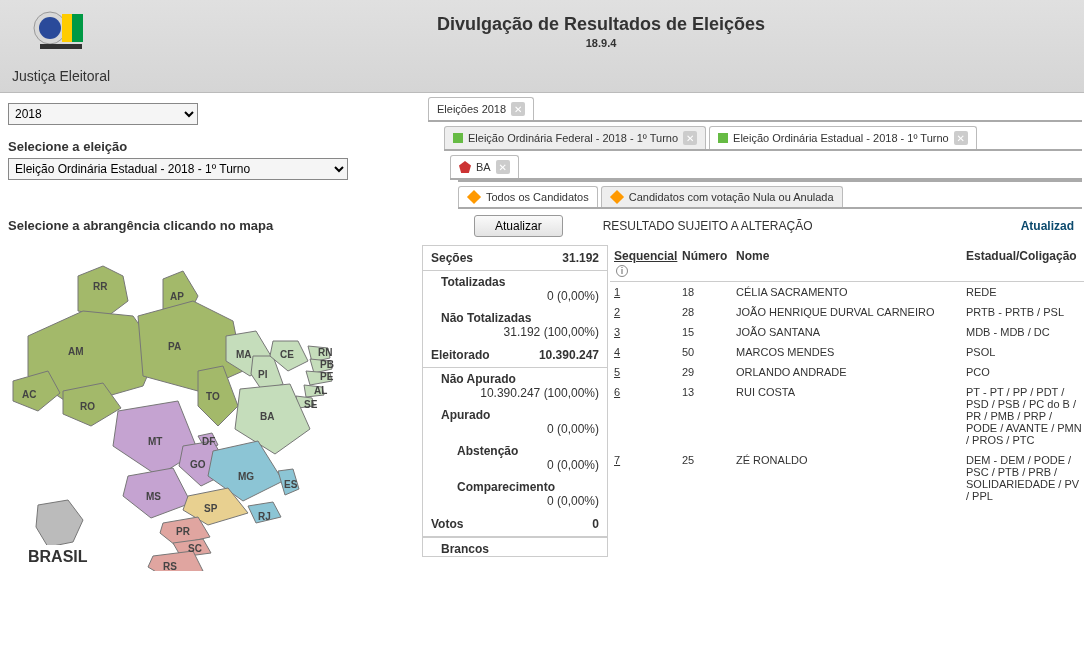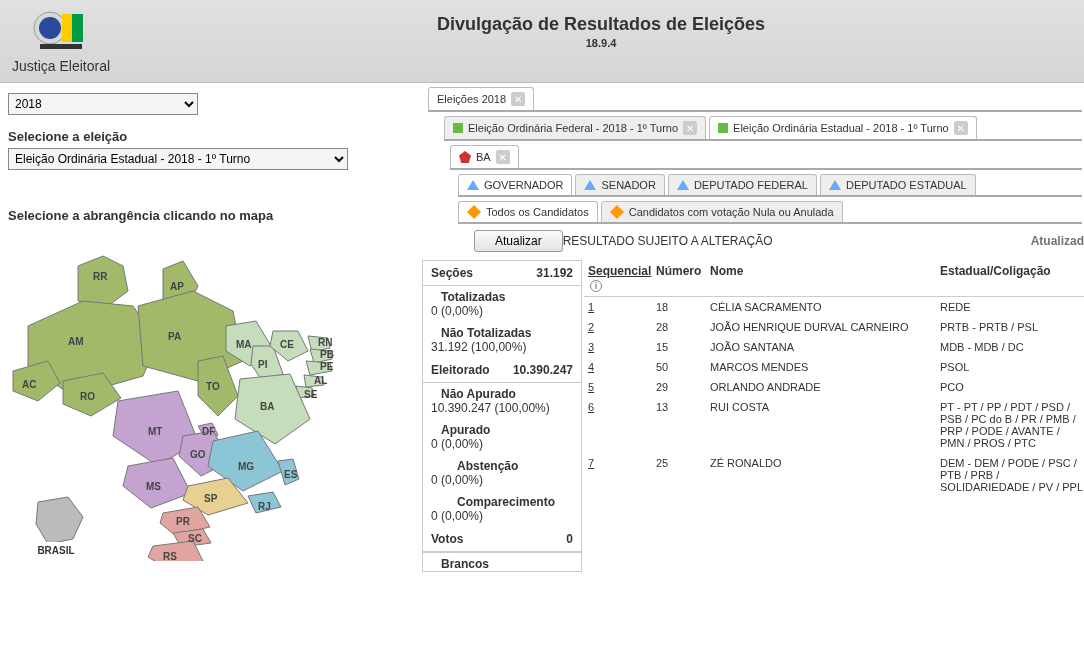--- a/index.html
+++ b/index.html
@@ -3,56 +3,56 @@
 <meta charset="utf-8">
 <style>
 * { box-sizing: border-box; margin: 0; padding: 0; }
 body { font-family: Arial, sans-serif; font-size: 12px; background: #fff; color: #333; width: 1084px; height: 657px; overflow: hidden; }
 .header { background: linear-gradient(#e0e0e0,#d5d5d5); padding: 8px 12px; display: flex; align-items: flex-start; border-bottom: 1px solid #bbb; }
 .logo-block { display: flex; flex-direction: column; align-items: center; margin-right: 20px; }
 .logo-img { width: 58px; height: 48px; position: relative; }
 .title-block { flex: 1; text-align: center; }
 .main-title { font-size: 18px; font-weight: bold; margin-top: 6px; }
 .version { font-size: 11px; font-weight: bold; margin-top: 2px; }
-.org-name { text-align: center; font-size: 14px; margin-top: 2px; }
+.org-name { text-align: center; font-size: 14px; margin-top: 12px; }
 .content { display: flex; height: calc(100% - 90px); }
 .left-panel { width: 408px; padding: 10px 8px; }
 .left-panel .label { font-weight: bold; font-size: 13px; margin-top: 6px; margin-bottom: 4px; }
 .left-panel select { width: 190px; padding: 2px; font-size: 12px; border: 1px solid #888; background: #f5f5f5; }
 .left-panel select.wide { width: 340px; }
 .map-area { margin-top: 28px; position: relative; width: 388px; height: 360px; }
 .right-panel { flex: 1; padding-top: 4px; position: relative; }
 .tab-bar { display: flex; align-items: flex-end; gap: 3px; margin-left: 20px; }
 .tab { background: #eee; border: 1px solid #bbb; border-bottom: none; padding: 4px 8px; border-radius: 3px 3px 0 0; display: flex; align-items: center; gap: 5px; font-size: 11px; cursor: pointer; }
 .tab.active { background: #fff; justify-content: space-between; }
 .tab .close-x { background: #ccc; color: #fff; width: 14px; height: 14px; display: inline-flex; align-items: center; justify-content: center; border-radius: 2px; font-size: 10px; }
 .tab .sq-green { width: 10px; height: 10px; background: #6b4; display:inline-block; }
 .line { border-top: 2px solid #aaa; margin-left: 20px; margin-right: 2px; }
 .subtabs { display: flex; margin-left: 36px; margin-top: 4px; gap: 3px; }
 .pentagon { width:12px; height:12px; background:#c33; clip-path: polygon(50% 0,100% 38%,82% 100%,18% 100%,0 38%); display:inline-block; }
 .role-tabs { display: flex; margin-left: 50px; margin-top: 4px; gap: 3px; }
 .tri-blue { width:0; height:0; border-left:6px solid transparent; border-right:6px solid transparent; border-bottom:10px solid #6af; display:inline-block; }
 .filter-tabs { display: flex; margin-left: 50px; margin-top: 4px; gap: 3px; }
 .diamond { width:10px; height:10px; background:#f90; transform: rotate(45deg); display:inline-block; margin:1px 2px; }
-.toolbar-row { display: flex; align-items: center; margin-left: 66px; margin-top: 6px; }
+.toolbar-row { display: flex; align-items: center; margin-left: 66px; margin-top: 6px; gap: 40px; }
 .btn { border: 1px solid #999; background: linear-gradient(#fafafa,#e3e3e3); padding: 3px 20px; border-radius: 3px; font-size: 12px; cursor: pointer; }
 .pane-row { display: flex; margin-left: 14px; margin-top: 8px; }
-.stats-box { width: 160px; border: 1px solid #ccc; background: #fff; }
+.stats-box { width: 186px; border: 1px solid #ccc; background: #fff; }
 .stats-header { display: flex; justify-content: space-between; font-weight: bold; padding: 5px 8px; border-bottom: 1px solid #ccc; }
 .stats-sub { padding: 4px 8px 0 18px; font-weight: bold; }
-.stats-val { padding: 0 8px 4px; }
+.stats-val { text-align: right; padding: 0 8px 4px; }
 .results-table { flex: 1; margin-left: 2px; overflow: hidden; }
 .thead { display: flex; border-bottom: 1px solid #ccc; padding: 4px 0; font-weight: bold; background: #fff; }
 .col-seq { width: 72px; padding-left: 4px; text-decoration: underline; }
 .col-num { width: 54px; }
 .col-nome { width: 230px; }
 .col-part { flex: 1; }
 .trow { display: flex; padding: 4px 0; font-size: 11px; }
 .info-icon { display:inline-block; width:12px; height:12px; border:1px solid #888; border-radius:50%; font-size:9px; text-align:center; line-height:10px; color:#888; margin-left:2px; }
-.alert-red { color: #737373; font-weight: bold; position:absolute; right:0; }
+.alert-red { color: #0c4a6e; font-weight: bold; position:absolute; right:10px; }
 .state-lbl { position:absolute; font-size:10px; font-weight:bold; color:#444; pointer-events:none; }
 </style>
 </head>
 <body>
 
 <div class="header">
   <div class="logo-block">
     <div class="logo-img">
       <svg width="58" height="48" viewBox="0 0 58 48">
         <circle cx="18" cy="20" r="16" fill="#d8d8d8" stroke="#999"></circle>
@@ -133,21 +133,21 @@
       <span class="state-lbl" style="left:196px;top:242px">SP</span>
       <span class="state-lbl" style="left:250px;top:250px">RJ</span>
       <span class="state-lbl" style="left:168px;top:265px">PR</span>
       <span class="state-lbl" style="left:180px;top:282px">SC</span>
       <span class="state-lbl" style="left:155px;top:300px">RS</span>
 
       <div style="position:absolute;left:20px;bottom:55px">
         <svg width="56" height="48">
             <path d="M10 8 l30 -5 15 20 -10 22 -25 5 -12 -20 z" fill="#bbb" stroke="#777"></path>
           </svg>
-        <div style="text-align:center;font-size:10px;font-weight:bold">BRASIL</div>
+        <div style="text-align:center;font-size:16px;font-weight:bold">BRASIL</div>
       </div>
     </div>
   </div>
 
   <div class="right-panel">
     <div class="tab-bar">
       <div class="tab active">
         <span>Eleições 2018</span>
         <span class="close-x">✕</span>
       </div>
@@ -170,38 +170,20 @@
 
     <div class="subtabs" style="margin-left:42px">
       <div class="tab active">
         <span class="pentagon"></span>
         <span>BA</span>
         <span class="close-x">✕</span>
       </div>
     </div>
     <div class="line" style="margin-left:42px"></div>
 
-    <div class="role-tabs">
-      <div class="tab active">
-          <span class="tri-blue"></span>
-          <span>GOVERNADOR</span>
-        </div>
-      <div class="tab">
-          <span class="tri-blue"></span>
-          <span>SENADOR</span>
-        </div>
-      <div class="tab">
-          <span class="tri-blue"></span>
-          <span>DEPUTADO FEDERAL</span>
-        </div>
-      <div class="tab">
-          <span class="tri-blue"></span>
-          <span>DEPUTADO ESTADUAL</span>
-        </div>
-    </div>
     <div class="line" style="margin-left:50px"></div>
 
     <div class="filter-tabs">
       <div class="tab active">
           <span class="diamond"></span>
           <span>Todos os Candidatos</span>
         </div>
       <div class="tab">
           <span class="diamond"></span>
           <span>Candidatos com votação Nula ou Anulada</span>

